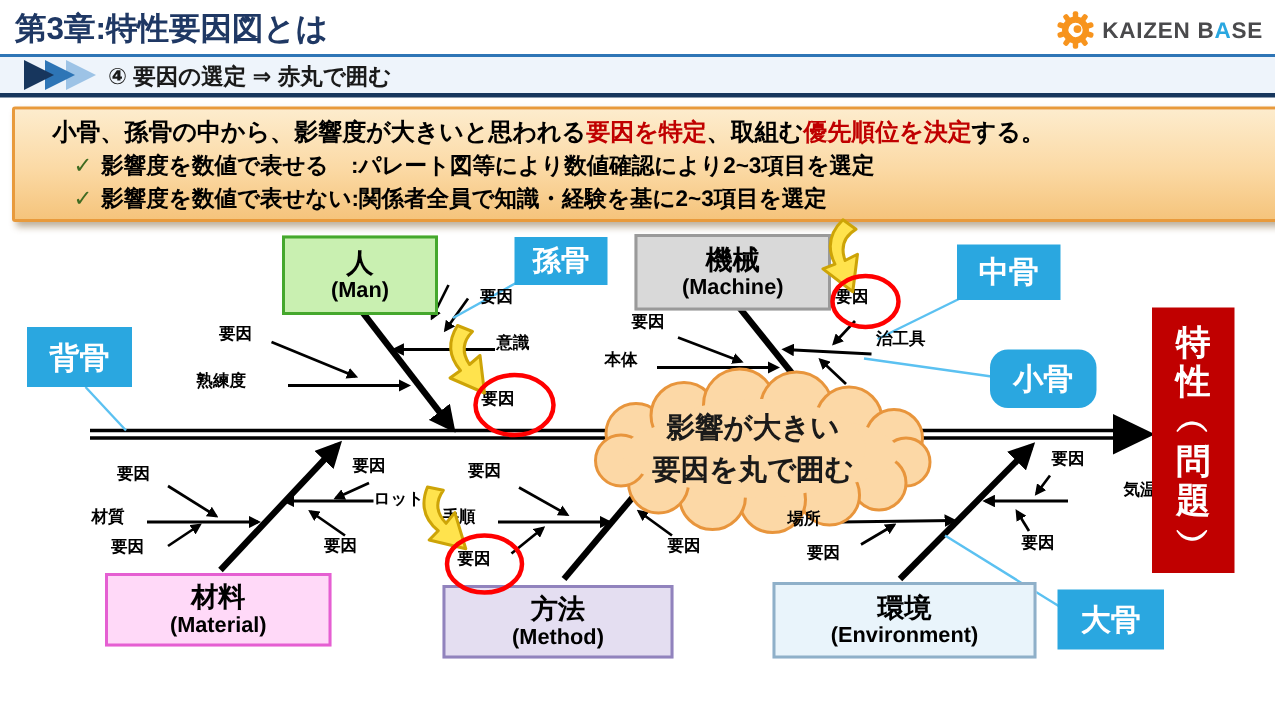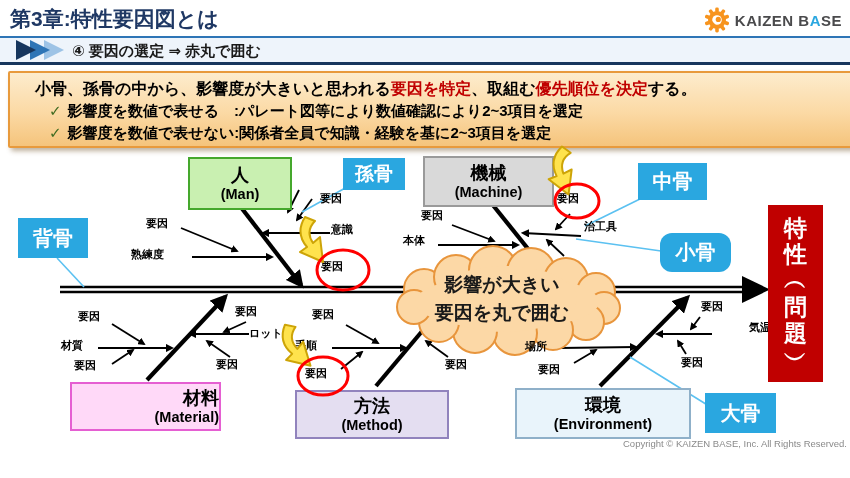--- a/index.html
+++ b/index.html
@@ -30,21 +30,21 @@
   .chk{color:#3f6b21;margin-right:6px;}
   
   .gfx{position:absolute;left:0;top:0;z-index:1;}
   .gfx2{position:absolute;left:0;top:0;z-index:4;pointer-events:none;}
   .flabel{position:absolute;z-index:2;font-size:11px;font-weight:bold;line-height:1;white-space:nowrap;}
   .cat{position:absolute;z-index:2;border:2px solid;display:flex;flex-direction:column;align-items:center;justify-content:center;line-height:1.15;font-weight:bold;text-align:center;}
   .cat .jp{font-size:18px;}
   .cat .en{font-size:14.5px;}
   .cat-man{left:188px;top:157px;width:100px;height:49px;background:#c9f0b1;border-color:#45a82d;}
   .cat-machine{left:423px;top:156px;width:127px;height:47px;background:#d9d9d9;border-color:#9a9a9a;}
-  .cat-material{left:70px;top:382px;width:147px;height:45px;background:#ffd9f8;border-color:#e55fd2;align-items:flex-end;}
+  .cat-material{left:70px;top:382px;width:147px;height:45px;background:#ffd9f8;border-color:#e55fd2;}
   .cat-method{left:295px;top:390px;width:150px;height:45px;background:#e4def1;border-color:#9183bd;}
   .cat-env{left:515px;top:388px;width:172px;height:47px;background:#e9f4fb;border-color:#8fb0c9;}
   .blabel{position:absolute;z-index:2;background:#2aa7e0;color:#fff;font-weight:bold;font-size:20px;display:flex;align-items:center;justify-content:center;}
   .bl-backbone{left:18px;top:218px;width:70px;height:40px;}
   .bl-grandchild{left:343px;top:158px;width:62px;height:32px;font-size:19px;}
   .bl-middle{left:638px;top:163px;width:69px;height:37px;}
   .bl-small{left:660px;top:233px;width:71px;height:39px;border-radius:12px;}
   .bl-big{left:705px;top:393px;width:71px;height:40px;}
   .effect{
     position:absolute;z-index:2;left:768px;top:205px;width:55px;height:177px;background:#c00000;color:#fff;
@@ -250,18 +250,17 @@
       <path transform="translate(560,146) rotate(14)" d="M2,0 Q-8,16 4,30 L-3,35 L20,45 L17,20 L10,26 Q2,14 12,4 Z"></path>
       <path transform="translate(283,325) rotate(-10)" d="M2,0 Q-8,16 4,30 L-3,35 L20,45 L17,20 L10,26 Q2,14 12,4 Z"></path>
     </g>
     <g fill="none" stroke="#ff0000" stroke-width="3">
       <ellipse cx="343" cy="270" rx="26" ry="20"></ellipse>
       <ellipse cx="577" cy="201" rx="22" ry="17"></ellipse>
       <ellipse cx="323" cy="376" rx="25" ry="19"></ellipse>
     </g>
   </svg>
 
-  <div class="copyright">Copyright ©  KAIZEN BASE, Inc.  All Rights Reserved.</div>
   <div class="footer-bar">
     <span class="page-num">70</span>
   </div>
 
 </div>
 
 </body></html>

